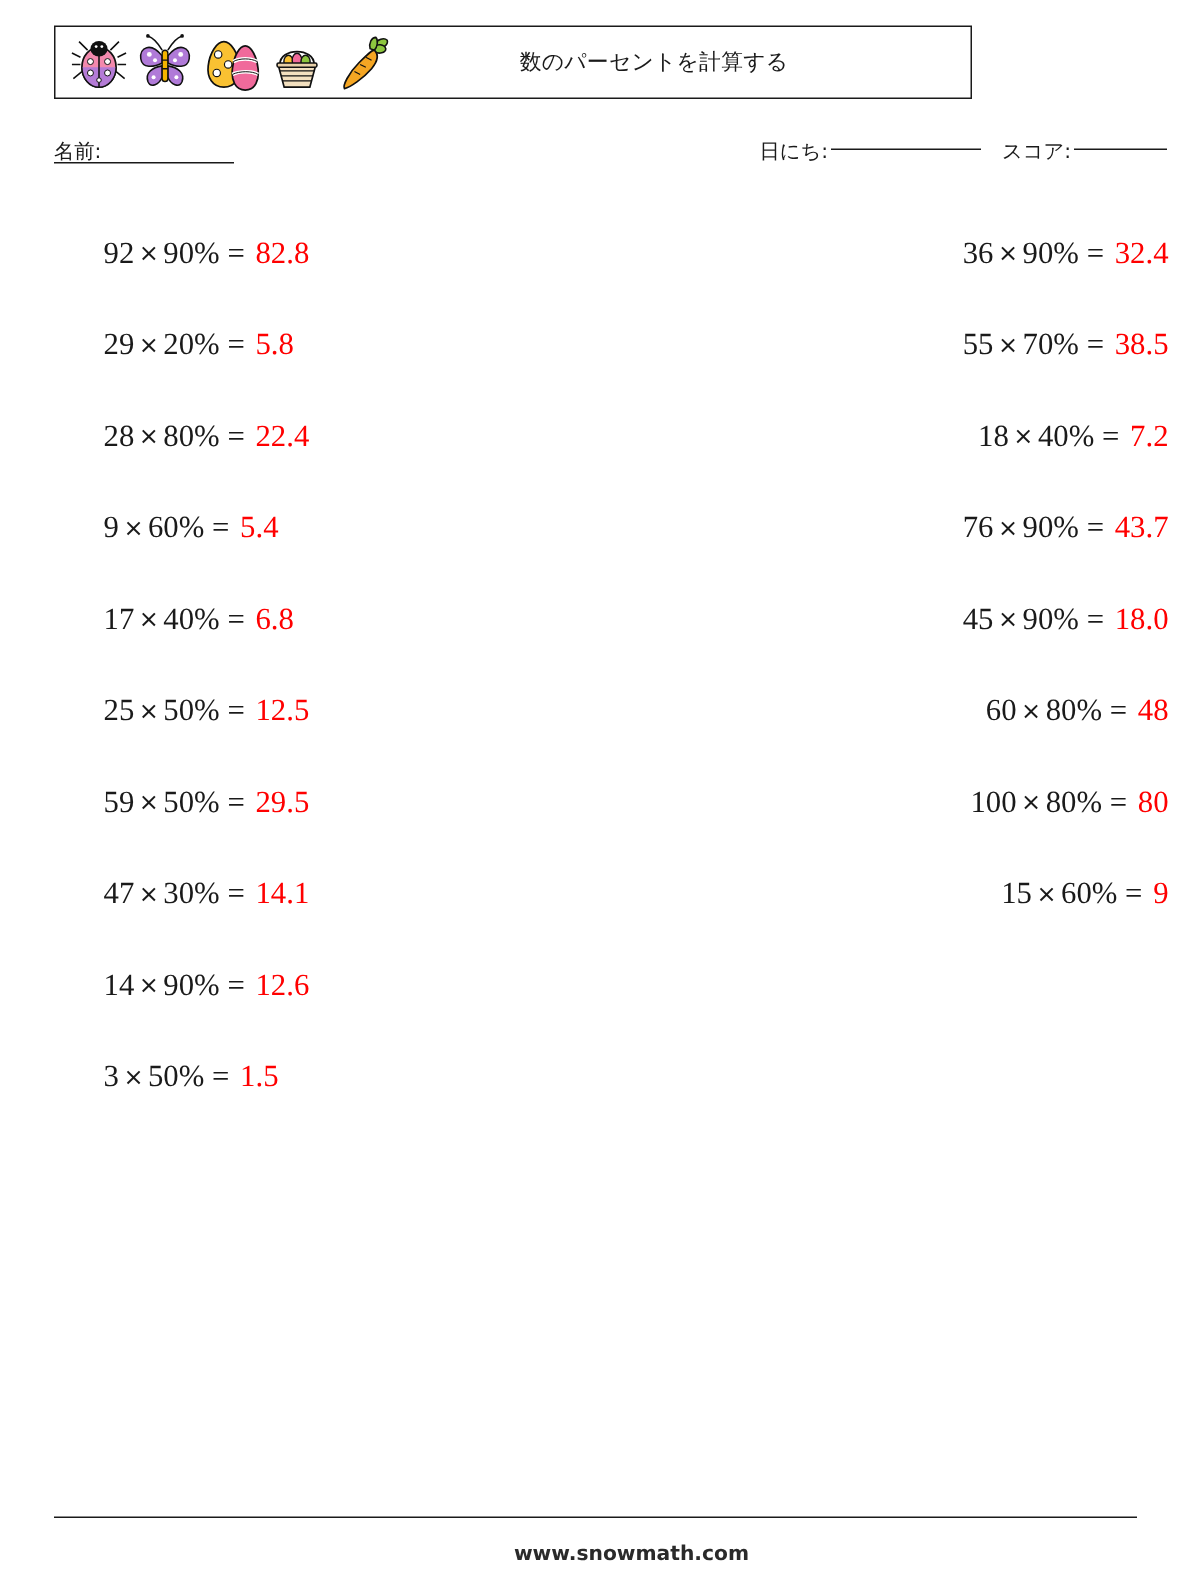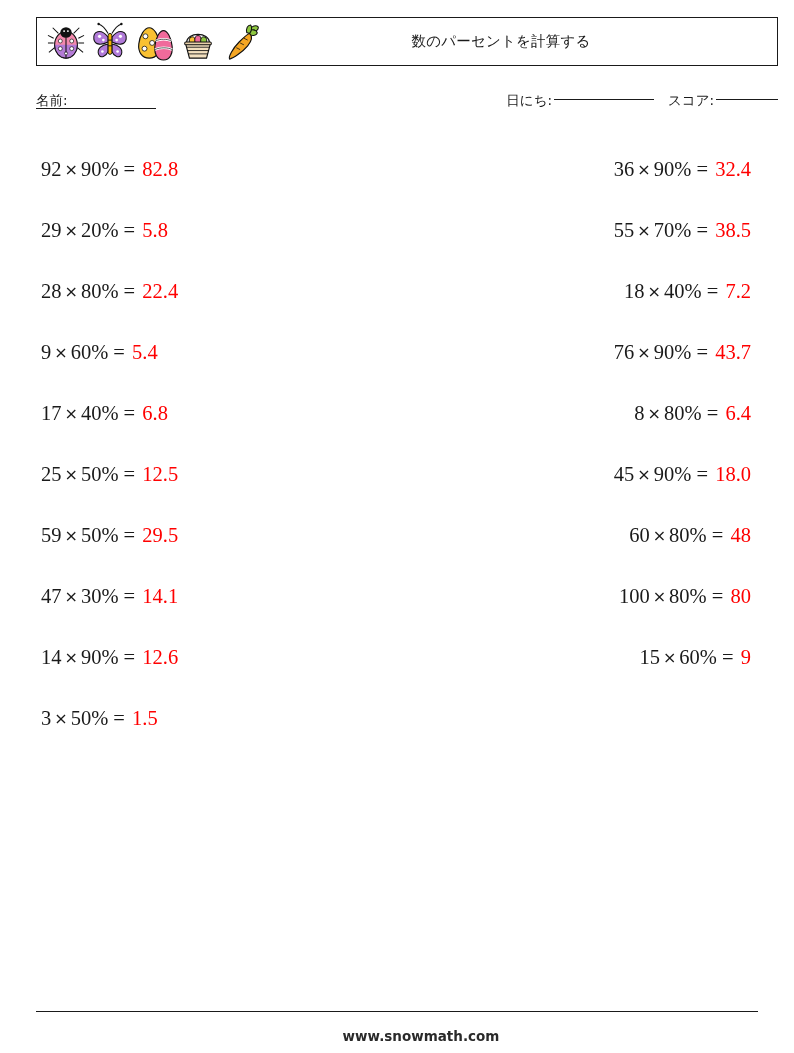--- a/index.html
+++ b/index.html
@@ -15,21 +15,21 @@
     font-family: "Liberation Serif", "DejaVu Serif", serif;
     color: #1a1a1a;
     overflow: hidden;
   }
 
   
   .header-box {
     position: absolute;
     left: 36px;
     top: 17px;
-    width: 742px;
+    width: 612px;
     height: 49px;
     border: 1px solid #1a1a1a;
     display: flex;
   }
   .header-icons {
     display: flex;
     align-items: center;
     gap: 6px;
     padding-left: 10px;
     flex: 0 0 auto;
@@ -100,21 +100,21 @@
     left: 0;
     top: 139px;
     width: 794px;
     display: flex;
   }
   .col {
     width: 355px;
     display: flex;
     flex-direction: column;
   }
-  .col-left  { margin-left: 41px; }
+  .col-left  { margin-left: 69px; }
   .col-right { margin-left: 0px; align-items: flex-end; }
   .prob {
     height: 61px;
     line-height: 61px;
     font-size: 20.5px;
     font-family: "Liberation Serif", "DejaVu Serif", serif;
     white-space: nowrap;
     color: #1a1a1a;
   }
   .prob .times {
@@ -273,21 +273,20 @@
     <div class="prob"><span>47</span><span class="times">×</span><span>30%</span> <span>=</span> <span class="ans">14.1</span></div>
     <div class="prob"><span>14</span><span class="times">×</span><span>90%</span> <span>=</span> <span class="ans">12.6</span></div>
     <div class="prob"><span>3</span><span class="times">×</span><span>50%</span> <span>=</span> <span class="ans">1.5</span></div>
   </div>
 
   <div class="col col-right">
     <div class="prob"><span>36</span><span class="times">×</span><span>90%</span> <span>=</span> <span class="ans">32.4</span></div>
     <div class="prob"><span>55</span><span class="times">×</span><span>70%</span> <span>=</span> <span class="ans">38.5</span></div>
     <div class="prob"><span>18</span><span class="times">×</span><span>40%</span> <span>=</span> <span class="ans">7.2</span></div>
     <div class="prob"><span>76</span><span class="times">×</span><span>90%</span> <span>=</span> <span class="ans">43.7</span></div>
-    <div class="prob"><span>8</span><span class="times">×</span><span>80%</span> <span>=</span> <span class="ans">6.4</span></div>
     <div class="prob"><span>45</span><span class="times">×</span><span>90%</span> <span>=</span> <span class="ans">18.0</span></div>
     <div class="prob"><span>60</span><span class="times">×</span><span>80%</span> <span>=</span> <span class="ans">48</span></div>
     <div class="prob"><span>100</span><span class="times">×</span><span>80%</span> <span>=</span> <span class="ans">80</span></div>
     <div class="prob"><span>15</span><span class="times">×</span><span>60%</span> <span>=</span> <span class="ans">9</span></div>
   </div>
 
 </div>
 
 <div class="footer-rule"></div>
 <div class="footer-text">www.snowmath.com</div>

